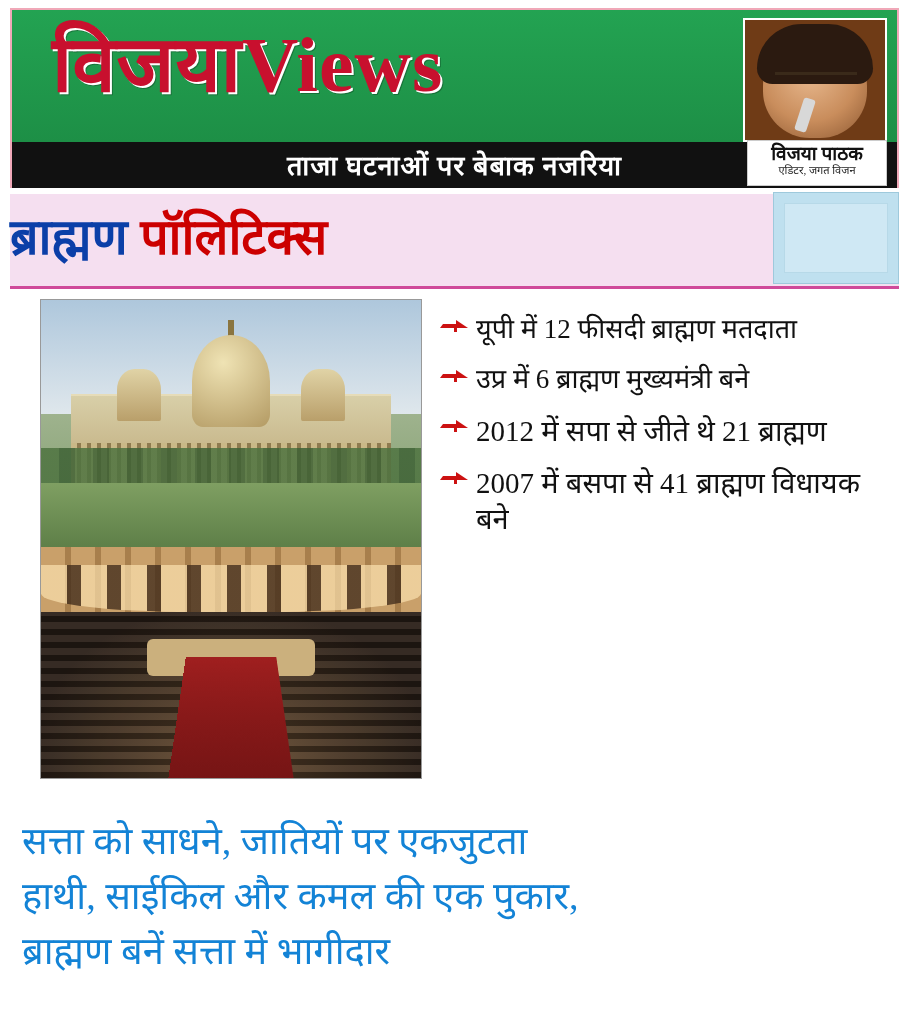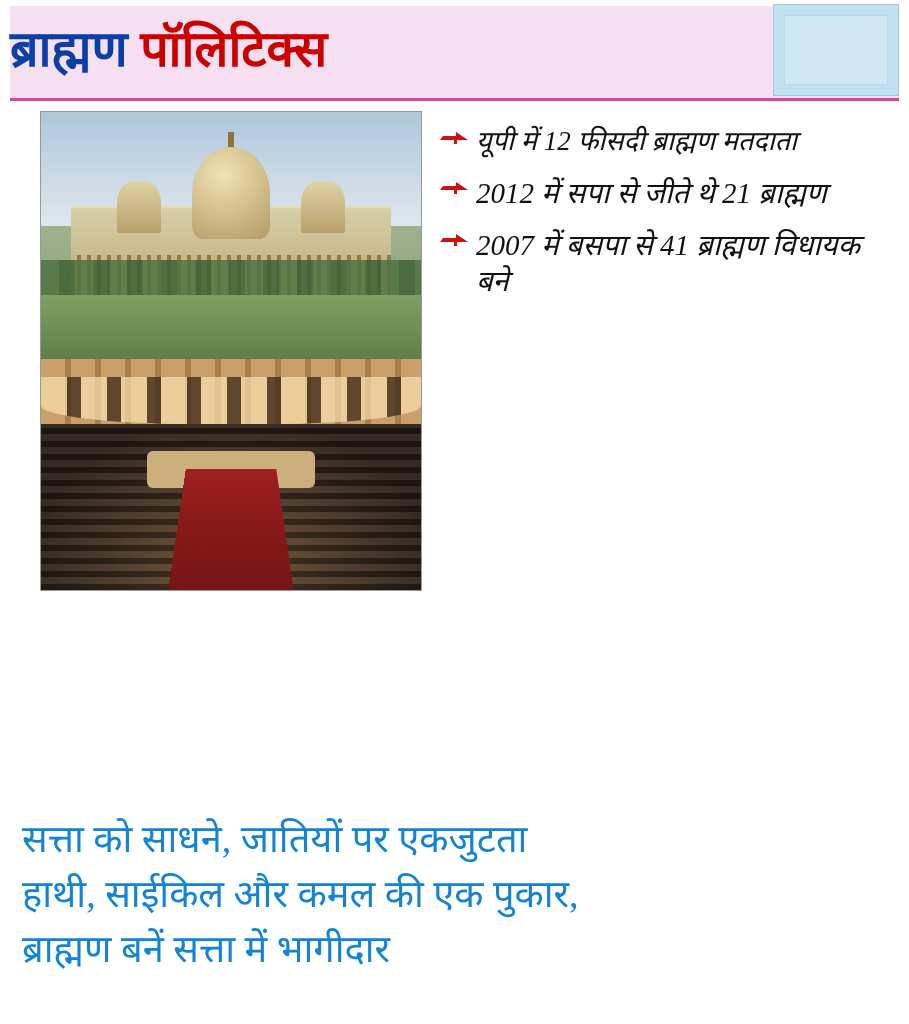--- a/index.html
+++ b/index.html
@@ -324,21 +324,20 @@
     margin-top: 6px;
     margin-right: 6px;
     position: relative;
   }
   .arrow svg { display: block; }
   .fact-text {
     font-family: "Liberation Serif", serif;
     font-size: 27px;
     color: #111111;
     line-height: 1.25;
-    font-style: italic;
   }
   .fact.big .fact-text { font-size: 29px; }
 
   
   .slogan {
     position: absolute;
     left: 0; right: 0;
     top: 800px;
     padding: 6px 14px 0 22px;
   }
@@ -349,20 +348,39 @@
     color: #1383d6;
     line-height: 1.45;
     white-space: nowrap;
   }
 </style>
 </head>
 <body>
 
 <div class="page">
 
+  <div class="masthead">
+    <div class="masthead-green"></div>
+    <div class="masthead-blackbar"></div>
+
+    <div class="logo-text"><span>विजया</span><span class="en">Views</span></div>
+
+    <div class="tagline">ताजा घटनाओं पर बेबाक नजरिया</div>
+
+    <div class="editor-box">
+      <div class="editor-face"></div>
+      <div class="editor-hair"></div>
+      <div class="editor-glasses"></div>
+      <div class="editor-mic"></div>
+    </div>
+    <div class="editor-name-box">
+      <div class="editor-name">विजया पाठक</div>
+      <div class="editor-role">एडिटर, जगत विजन</div>
+    </div>
+  </div>
 
   <div class="headline-band">
     <div class="headline-text">
       <span class="h1">ब्राह्मण</span>
       <span class="h2">पॉलिटिक्स</span>
     </div>
     <div class="headline-thumb">
       <div class="headline-thumb-inner"></div>
     </div>
   </div>
@@ -394,20 +412,28 @@
 
       <div class="fact">
         <span class="arrow">
           <svg width="28" height="16" viewBox="0 0 28 16">
               <path d="M0 9 L14 9 L14 13 L17 13 L17 9 L28 9 L16 1 L16 5 L3 5 Z" fill="#cc1111"></path>
             </svg>
         </span>
         <span class="fact-text">यूपी में 12 फीसदी ब्राह्मण मतदाता</span>
       </div>
 
+      <div class="fact">
+        <span class="arrow">
+          <svg width="28" height="16" viewBox="0 0 28 16">
+              <path d="M0 9 L14 9 L14 13 L17 13 L17 9 L28 9 L16 1 L16 5 L3 5 Z" fill="#cc1111"></path>
+            </svg>
+        </span>
+        <span class="fact-text">उप्र में 6 ब्राह्मण मुख्यमंत्री बने</span>
+      </div>
 
 
 
       <div class="fact big">
         <span class="arrow">
           <svg width="28" height="16" viewBox="0 0 28 16">
               <path d="M0 9 L14 9 L14 13 L17 13 L17 9 L28 9 L16 1 L16 5 L3 5 Z" fill="#cc1111"></path>
             </svg>
         </span>
         <span class="fact-text">2012 में सपा से जीते थे 21 ब्राह्मण</span>

